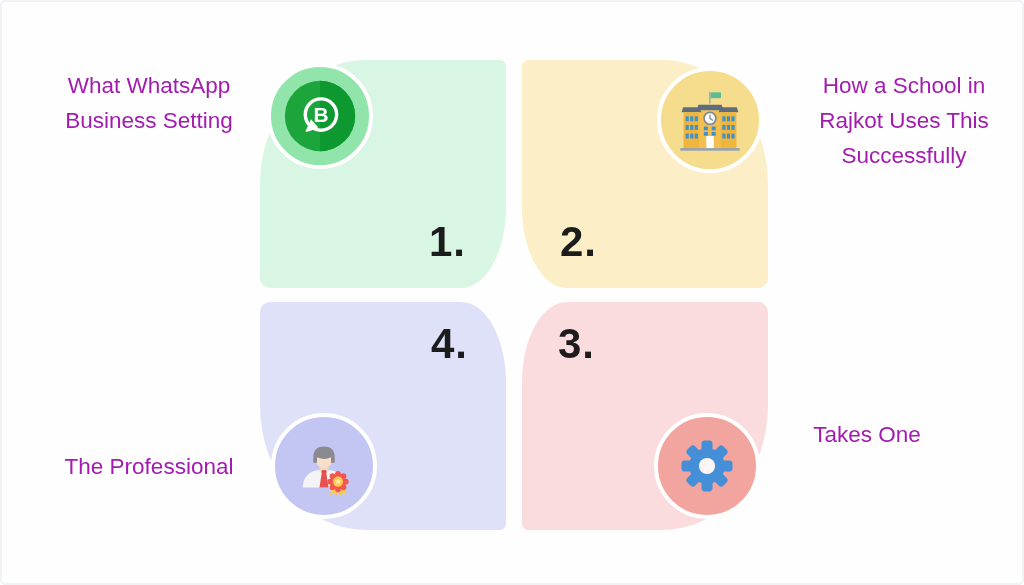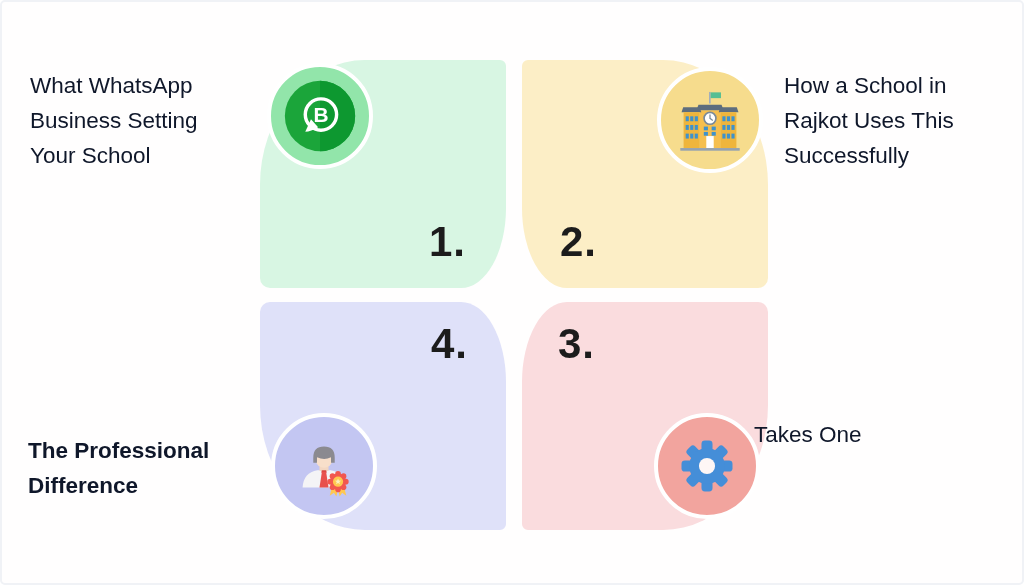--- a/index.html
+++ b/index.html
@@ -48,26 +48,26 @@
   .badge-2 { left: 655px; top: 65px; }
   .badge-3 { left: 652px; top: 411px; }
   .badge-4 { left: 269px; top: 411px; }
 
   
   .label {
     position: absolute;
     font-size: 22.5px;
     line-height: 35px;
     font-weight: 500;
-    color: #0f172a;
-    text-align: left;
+    color: #a21caf;
+    text-align: center;
   }
   .label-tl { left: 28px;  top: 66px;  width: 238px; }
   .label-tr { left: 782px; top: 66px;  width: 240px; }
-  .label-bl { left: 26px;  top: 431px; width: 242px; font-weight: bold; }
+  .label-bl { left: 26px;  top: 447px; width: 242px; }
   .label-br { left: 752px; top: 415px; width: 226px; }
 </style>
 </head>
 <body>
 
 <div class="canvas">
 
   <div class="petal petal-1" style="background-color: rgb(216, 246, 227);"></div>
   <div class="petal petal-2" style="background-color: rgb(252, 238, 198);"></div>
   <div class="petal petal-3" style="background-color: rgb(250, 220, 222);"></div>
@@ -168,31 +168,29 @@
         <circle cx="57" cy="59" r="9.8"></circle>
       </g>
       <circle cx="57" cy="59" r="6.2" fill="#FFC850"></circle>
       <path d="M57,55 L58,57.63 L60.8,57.76 L58.62,59.53 L59.35,62.24 L57,60.7 L54.65,62.24 L55.38,59.53 L53.2,57.76 L56,57.63 Z" fill="#FCEFC0"></path>
     </svg>
   </div>
 
   <div class="label label-tl">
     <div>What WhatsApp</div>
     <div>Business Setting</div>
-    <div>Your School</div>
   </div>
 
   <div class="label label-tr">
     <div>How a School in</div>
     <div>Rajkot Uses This</div>
     <div>Successfully</div>
   </div>
 
   <div class="label label-br">
     <div>Takes One</div>
   </div>
 
   <div class="label label-bl">
     <div>The Professional</div>
-    <div>Difference</div>
   </div>
 
 </div>
 
 </body></html>

